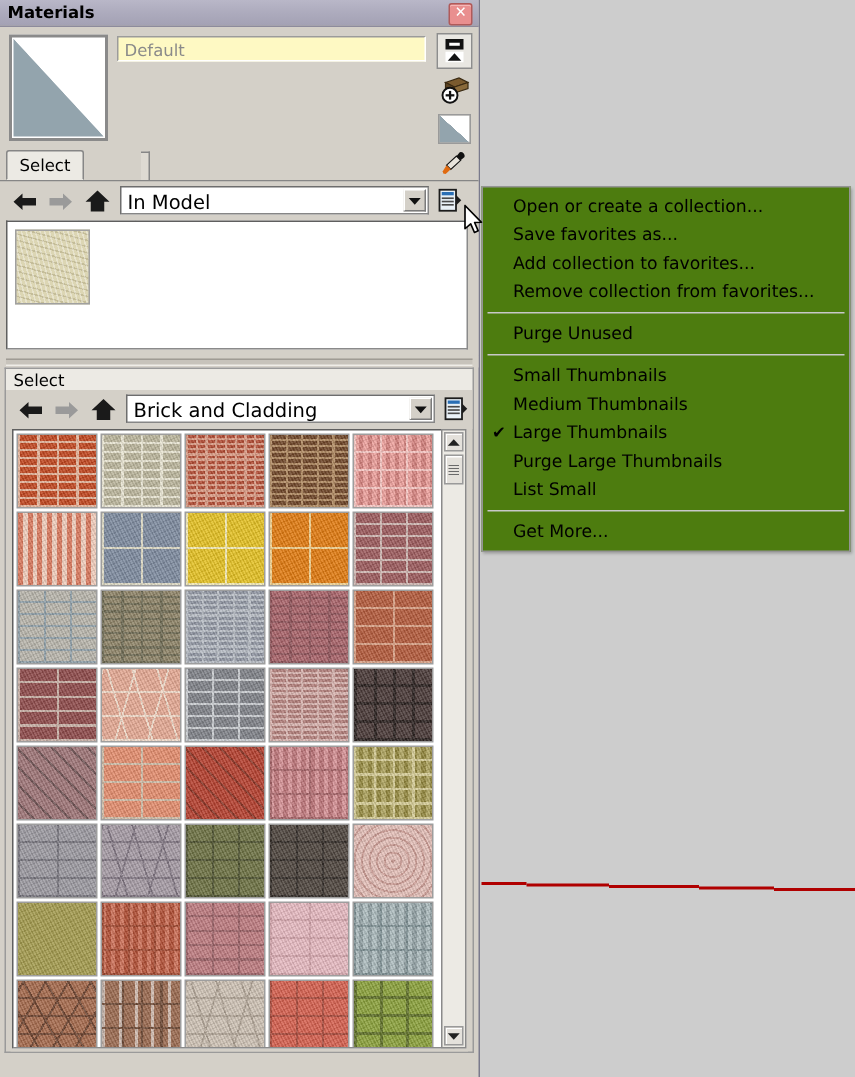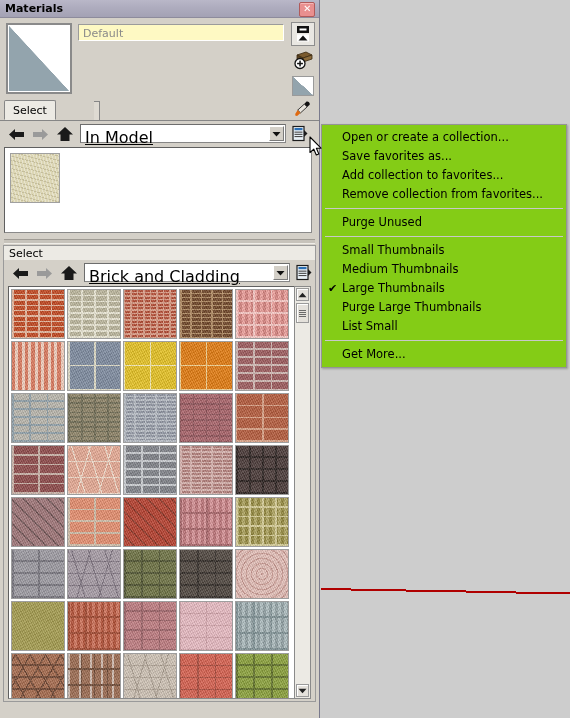--- a/index.html
+++ b/index.html
@@ -83,21 +83,21 @@
 
   
   .navbar{position:relative;height:26px;background:#d4d0c8;}
   .nav-ico{position:absolute;top:4px;width:22px;height:18px;display:flex;align-items:center;justify-content:center;cursor:pointer;}
   .nav-back{left:6px;} .nav-fwd{left:29px;} .nav-home{left:54px;}
   .combo{
     position:absolute;left:80px;top:3px;width:206px;height:19px;
     background:#fff;border:1px solid #868686;box-sizing:border-box;
     border-top-color:#6d6d6d;border-left-color:#6d6d6d;
   }
-  .combo .val{position:absolute;left:4px;top:3px;font-size:16px;color:#000;text-decoration:underline;}
+  .combo .val{position:absolute;left:4px;top:3px;font-size:13px;color:#000;}
   .combo .arrowbox{
     position:absolute;right:1px;top:1px;width:15px;height:15px;background:#d4d0c8;
     border:1px solid #fff;border-right-color:#7b7b7b;border-bottom-color:#7b7b7b;
     box-sizing:border-box;display:flex;align-items:center;justify-content:center;cursor:pointer;
   }
   .details-btn{position:absolute;left:290px;top:3px;width:19px;height:19px;display:flex;align-items:center;justify-content:center;cursor:pointer;}
 
   
   #inmodel-area{
     position:absolute;left:4px;top:0;width:308px;height:86px;
@@ -133,21 +133,21 @@
   #sb-up{top:1px;} #sb-down{bottom:1px;}
   #sb-thumb{position:absolute;left:1px;top:16px;width:13px;height:20px;background:#e4e1db;
     border:1px solid #9a9a9a;box-sizing:border-box;display:flex;align-items:center;justify-content:center;cursor:pointer;
     box-shadow:inset 1px 1px 0 #fff;}
   .sb-lines{width:7px;height:7px;background:
     linear-gradient(to bottom,#6a6a6a 1px,transparent 1px) 0 0/7px 2px repeat-y;}
 
   
   #context-menu{
     position:absolute;left:321px;top:124px;width:246px;
-    background:#84cc16;border:1px solid #949494;box-sizing:border-box;
+    background:#4d7c0f;border:1px solid #949494;box-sizing:border-box;
     box-shadow:1px 1px 2px rgba(0,0,0,.25);
     padding:3px 0;
   }
   .mi{position:relative;height:19px;line-height:19px;padding-left:20px;font-size:11.5px;color:#000;cursor:pointer;white-space:nowrap;}
   .mi .chk{position:absolute;left:6px;top:0;font-size:11px;}
   .msep{height:1px;background:#c8c8c8;margin:4px 3px;}
 
   
   #cursor{position:absolute;left:309px;top:136px;width:14px;height:21px;pointer-events:none;}
 </style>

